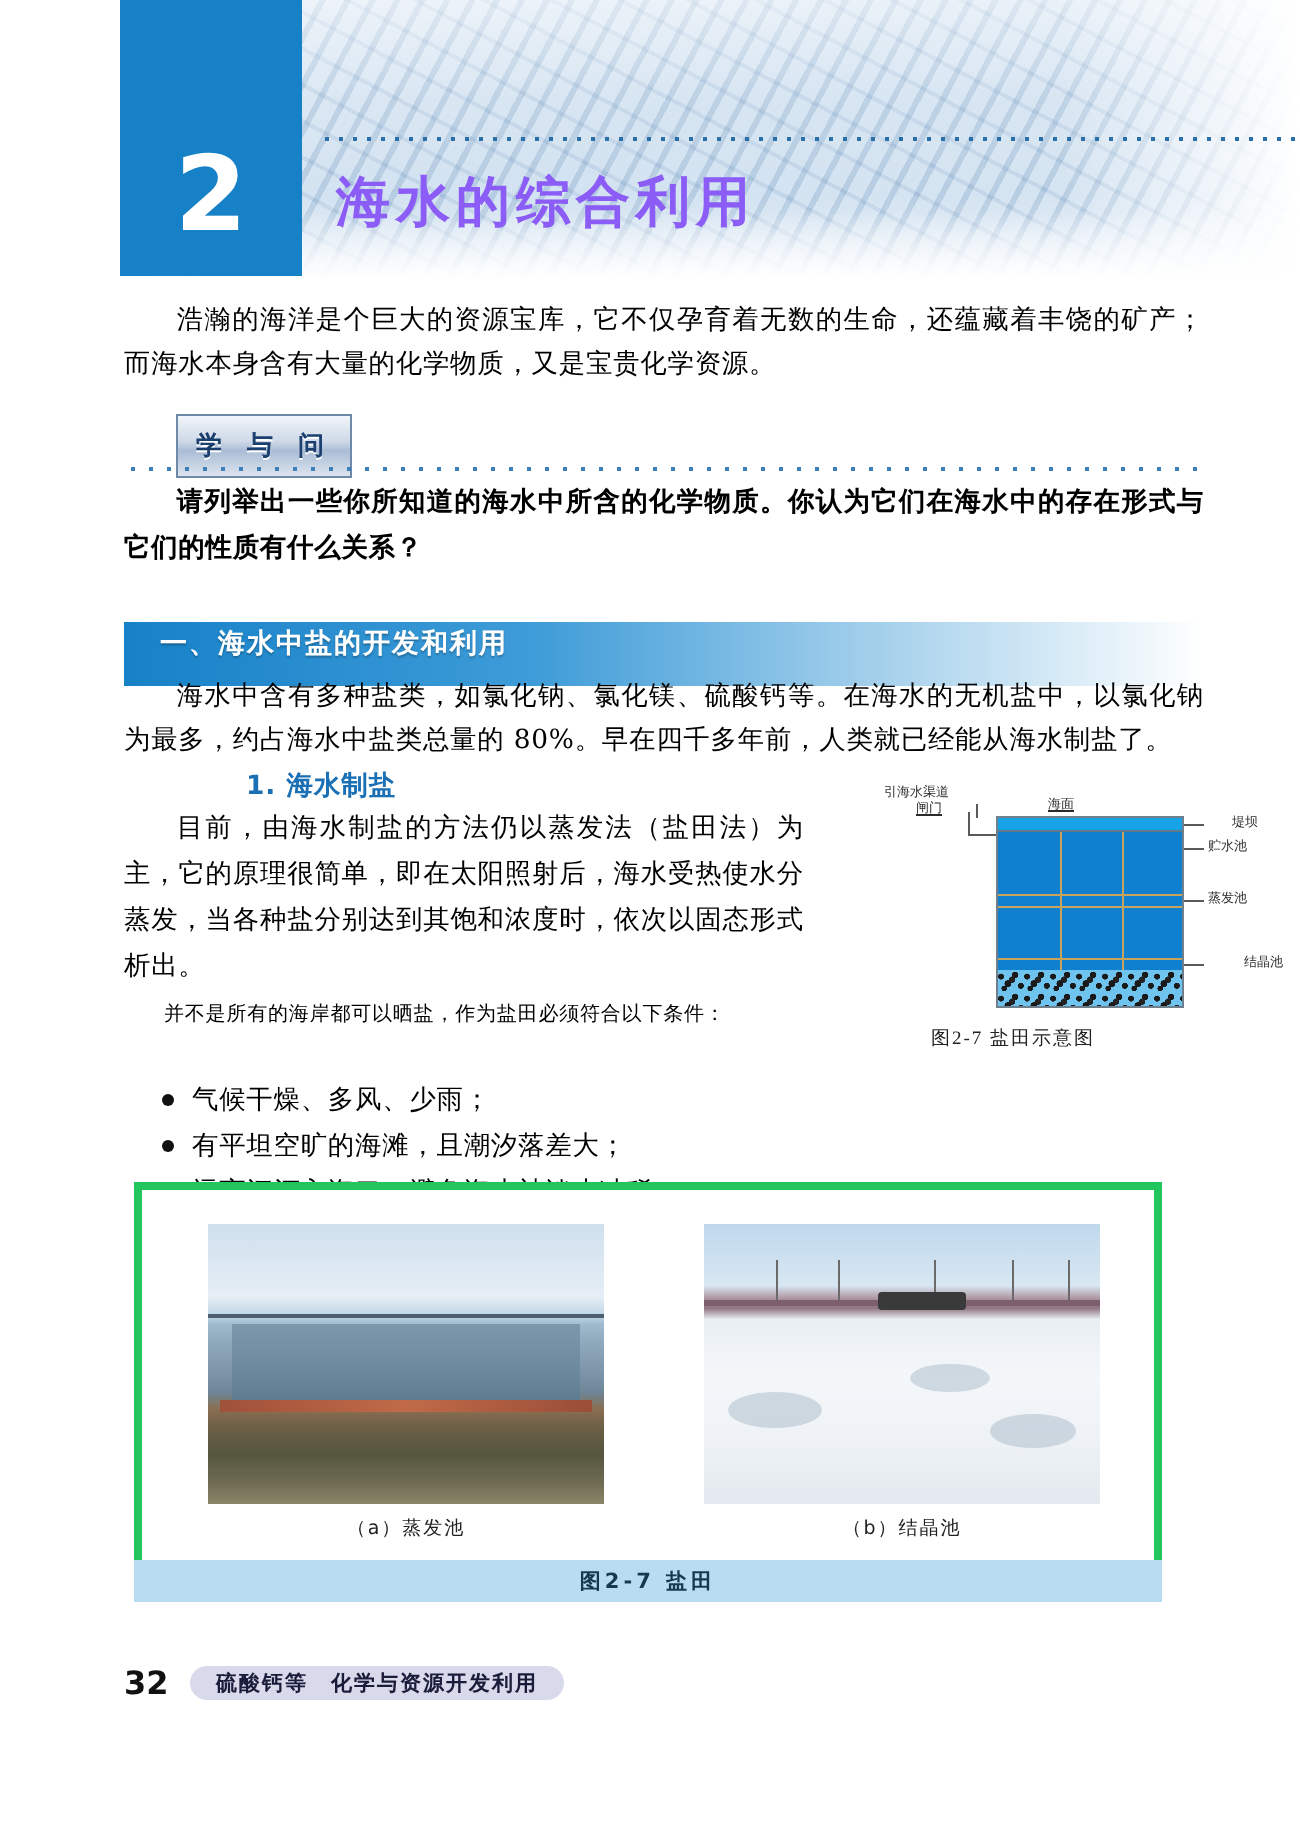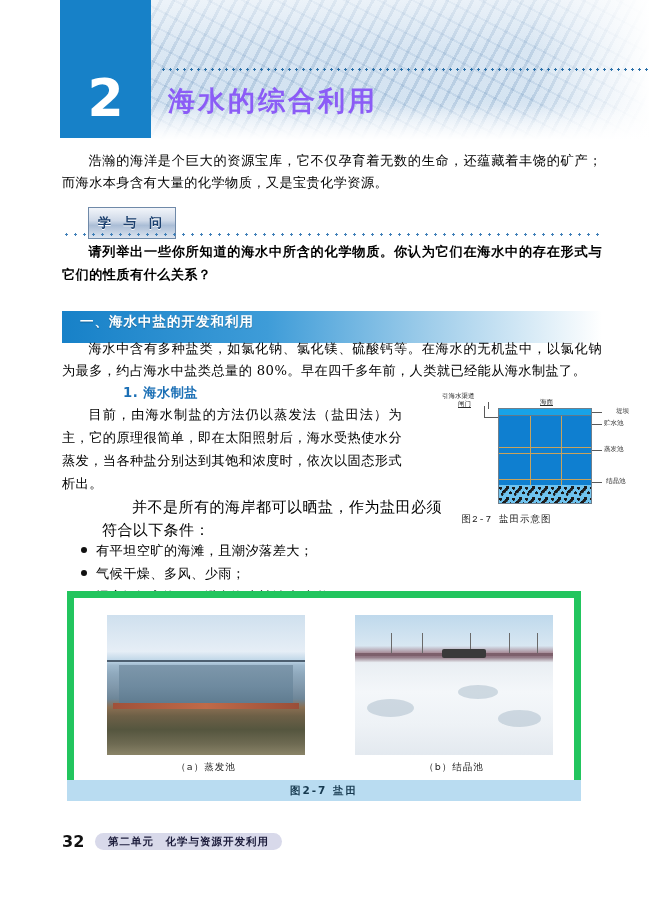--- a/index.html
+++ b/index.html
@@ -97,21 +97,21 @@
     font-size:13.2px;font-weight:bold;color:#1b6fb5;letter-spacing:.5px;
     font-family:"DejaVu Sans","Liberation Sans",sans-serif;
     margin-left:35px;
   }
   .col-para{
     position:absolute;left:62px;top:403px;width:340px;
     font-size:13.2px;line-height:23px;text-align:justify;letter-spacing:.4px;
   }
   .col-para2{
     position:absolute;left:62px;top:496px;width:340px;
-    font-size:15px;line-height:23px;text-align:justify;letter-spacing:.4px;margin-left:40px;
+    font-size:10px;line-height:23px;text-align:justify;letter-spacing:.4px;
   }
   .bullets{
     position:absolute;left:80px;top:540px;width:330px;
     font-size:13.2px;line-height:21px;letter-spacing:.4px;
   }
   .bullets li{margin:0 0 2px 0;list-style:none;position:relative;padding-left:16px;}
   .bullets li:before{
     content:"";position:absolute;left:1px;top:7px;width:6px;height:6px;
     border-radius:50%;background:#111;
   }
@@ -140,27 +140,27 @@
       #6fc3ef;
     background-size:13px 11px,13px 11px,13px 11px,13px 11px,13px 11px,13px 11px,auto;
   }
   .leader{position:absolute;height:1px;background:#5a5a5a;}
   .gate{position:absolute;left:44px;top:14px;width:16px;height:12px;
     border-left:1.5px solid #5a5a5a;border-bottom:1.5px solid #5a5a5a;box-sizing:border-box;}
   .gate-tick{position:absolute;left:48px;top:10px;width:1px;height:7px;background:#5a5a5a;}
   .fig27-cap{
     position:absolute;left:404px;top:513px;width:205px;text-align:center;
     font-size:9.5px;color:#222;letter-spacing:1px;
-    font-family:Liberation Mono, monospace;
+    font-family:Liberation Serif, serif;
   }
 
   
   .fig28{
     position:absolute;left:67px;top:591px;width:514px;height:203px;
-    border:7px solid #22c55e;box-sizing:border-box;background:#fff;
+    border:4px solid #22c55e;box-sizing:border-box;background:#fff;
   }
   .photo-a{
     position:absolute;left:33px;top:17px;width:198px;height:140px;
     background:
       linear-gradient(180deg,#cfe0ee 0%,#e6eef6 26%,#bcd4e6 33%,#9fb9cd 36%,#8fa9bd 42%,
         #7f97aa 52%,#6d8698 60%,#8a6f52 66%,#6e6047 72%,#55563f 82%,#6e6a52 92%,#8a8468 100%);
   }
   .photo-a-water{
     position:absolute;left:6%;top:36%;width:88%;height:28%;
     background:linear-gradient(180deg,#7d97ab 0%,#6e8a9f 55%,#5e7a8e 100%);
@@ -244,33 +244,33 @@
   <div class="col-para">
     <span class="indent">目前，由海水制盐的方法仍以蒸发法（盐田法）为主，它的原理很简单，即在太阳照射后，海水受热使水分蒸发，当各种盐分别达到其饱和浓度时，依次以固态形式析出。</span>
   </div>
 
   <div class="col-para2">
     <span class="indent">并不是所有的海岸都可以晒盐，作为盐田必须符合以下条件：</span>
   </div>
 
   <div class="bullets">
     <ul>
+      <li>气候干燥、多风、少雨；</li>
       <li>有平坦空旷的海滩，且潮汐落差大；</li>
-      <li>气候干燥、多风、少雨；</li>
       <li>远离江河入海口，避免海水被淡水冲稀。</li>
     </ul>
   </div>
 
   <div class="fig27">
 
     <div class="d-label" style="left:2px;top:0px;">引海水渠道</div>
     <div class="d-label" style="left:18px;top:8px;text-decoration:underline;">闸门</div>
     <div class="gate-tick"></div>
     <div class="gate"></div>
-    <div class="d-label" style="left:100px;top:6px;text-decoration:underline;">海面</div>
+    <div class="d-label" style="left:84px;top:6px;text-decoration:underline;">海面</div>
 
     <div class="d-box">
       <div class="sea-strip"></div>
 
       <div class="row-line" style="top:38px;"></div>
       <div class="row-line" style="top:44px;"></div>
       <div class="row-line" style="top:70px;"></div>
       <div class="row-line" style="top:76px;"></div>
 
       <div class="col-line" style="left:31px;"></div>
@@ -280,21 +280,21 @@
     </div>
 
     <div class="leader" style="left:152px;top:20px;width:10px;"></div>
     <div class="leader" style="left:152px;top:32px;width:10px;"></div>
     <div class="leader" style="left:152px;top:58px;width:10px;"></div>
     <div class="leader" style="left:152px;top:90px;width:10px;"></div>
 
     <div class="d-label" style="left:176px;top:15px;text-align:right;">堤坝</div>
     <div class="d-label" style="left:164px;top:27px;">贮水池</div>
     <div class="d-label" style="left:164px;top:53px;">蒸发池</div>
-    <div class="d-label" style="left:148px;top:85px;padding-left:18px;">结晶池</div>
+    <div class="d-label" style="left:164px;top:85px;padding-left:18px;">结晶池</div>
   </div>
 
   <div class="fig27-cap">图2-7  盐田示意图</div>
 
   <div class="fig28">
 
     <div class="photo-a">
       <div class="photo-a-horizon"></div>
       <div class="photo-a-water"></div>
       <div class="photo-a-rim"></div>
@@ -313,15 +313,15 @@
       <div class="photo-b-patch" style="left:52%;top:50%;width:20%;height:10%;"></div>
       <div class="photo-b-patch" style="left:72%;top:68%;width:22%;height:12%;"></div>
     </div>
     <div class="photo-cap" style="left:281px;width:198px;">（b）结晶池</div>
 
   </div>
 
   <div class="fig28-bar">图2-7  盐田</div>
 
   <div class="pg-num">32</div>
-  <div class="foot-pill">第二单元　化学与资源开发利用</div>
+  <div class="foot-pill">硫酸钙等　化学与资源开发利用</div>
 
 </div>
 
 </body></html>

